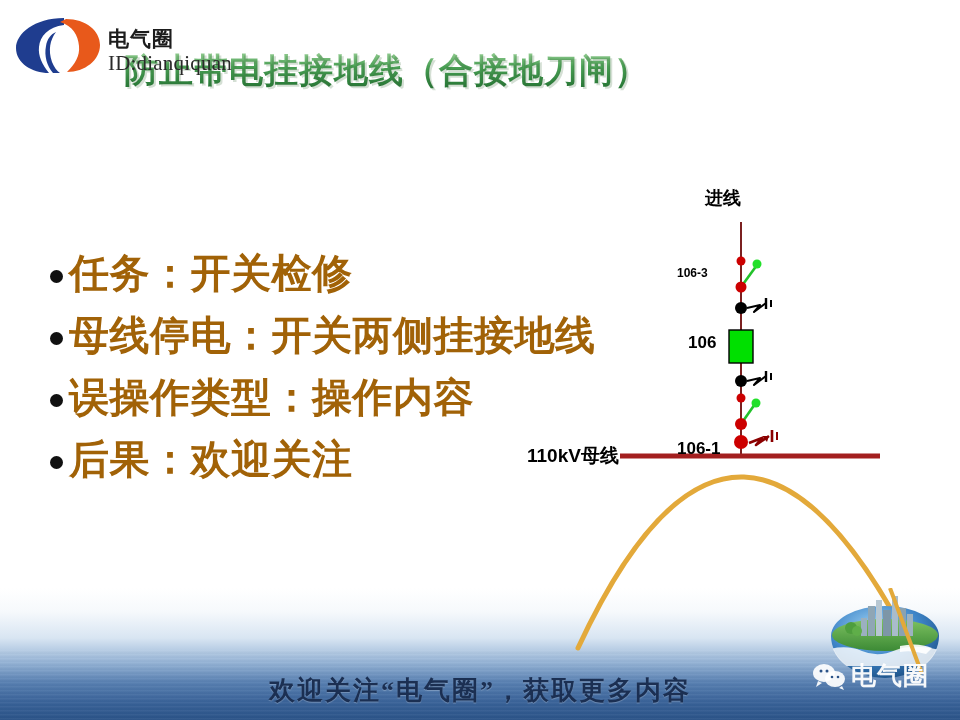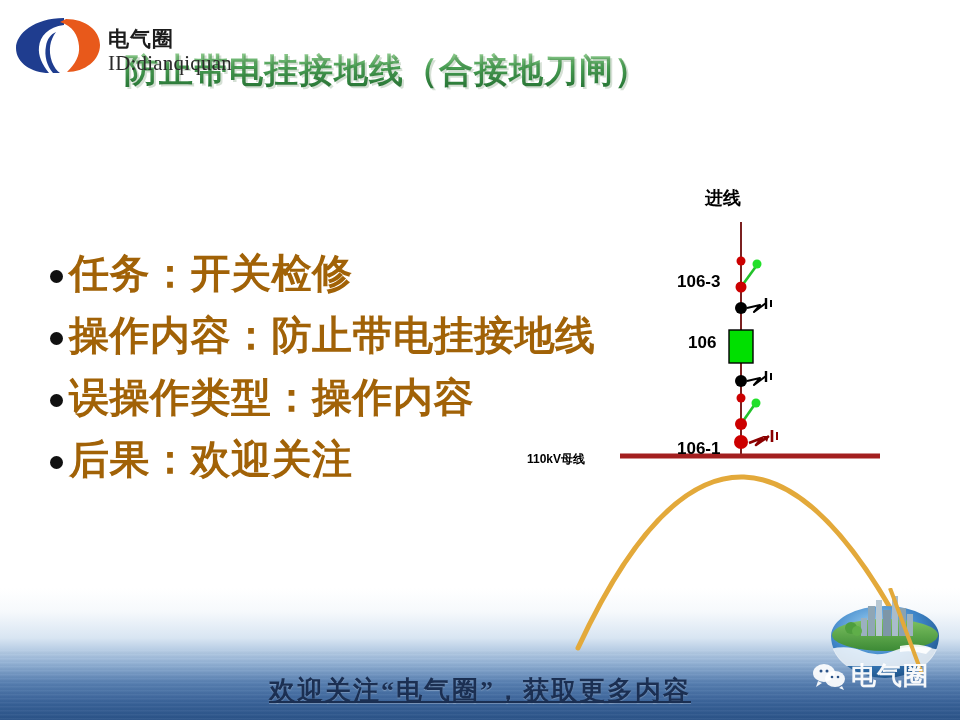--- a/index.html
+++ b/index.html
@@ -157,29 +157,28 @@
     white-space: nowrap;
     z-index: 14;
   }
   .lbl-incoming {
     left: 705px;
     top: 186px;
     font-family: "Liberation Serif", serif;
     font-size: 18px;
     font-weight: 700;
   }
-  .lbl-1063 { left: 677px; top: 272px; font-size: 17px; }
+  .lbl-1063 { left: 677px; top: 266px; font-size: 12px; }
   .lbl-106  { left: 688px; top: 333px; font-size: 17px; }
   .lbl-1061 { left: 677px; top: 402px; font-size: 17px; margin-top: 37px; }
   .lbl-bus  {
     left: 527px;
     top: 443px;
-    font-size: 12px;
+    font-size: 19px;
     font-family: "Liberation Sans", sans-serif;
-    margin-top: 8px;
   }
   .lbl-bus .cn { font-family: "Liberation Serif", serif; font-weight: 700; }
 
   
   .globe {
     position: absolute;
     left: 826px;
     top: 588px;
     width: 118px;
     height: 92px;
@@ -193,21 +192,20 @@
     right: 0;
     bottom: 12px;
     text-align: center;
     font-family: "Liberation Serif", serif;
     font-size: 26px;
     font-weight: 700;
     color: #1b2f52;
     letter-spacing: 2px;
     text-shadow: 0 1px 1px rgba(255,255,255,0.25);
     z-index: 22;
-    text-decoration: underline;
   }
 
   
   .watermark {
     position: absolute;
     left: 812px;
     bottom: 28px;
     display: flex;
     align-items: center;
     z-index: 24;
@@ -244,21 +242,21 @@
 
   <div class="title">防止带电挂接地线（合接地刀闸）</div>
 
   <div class="bullets">
     <div class="bullet">
       <span class="bullet-dot"></span>
       <span>任务：开关检修</span>
     </div>
     <div class="bullet">
       <span class="bullet-dot"></span>
-      <span>操作内容：防止带电挂接地线</span>
+      <span>母线停电：开关两侧挂接地线</span>
     </div>
     <div class="bullet">
       <span class="bullet-dot"></span>
       <span>误操作类型：操作内容</span>
     </div>
     <div class="bullet">
       <span class="bullet-dot"></span>
       <span>后果：欢迎关注</span>
     </div>
   </div>

